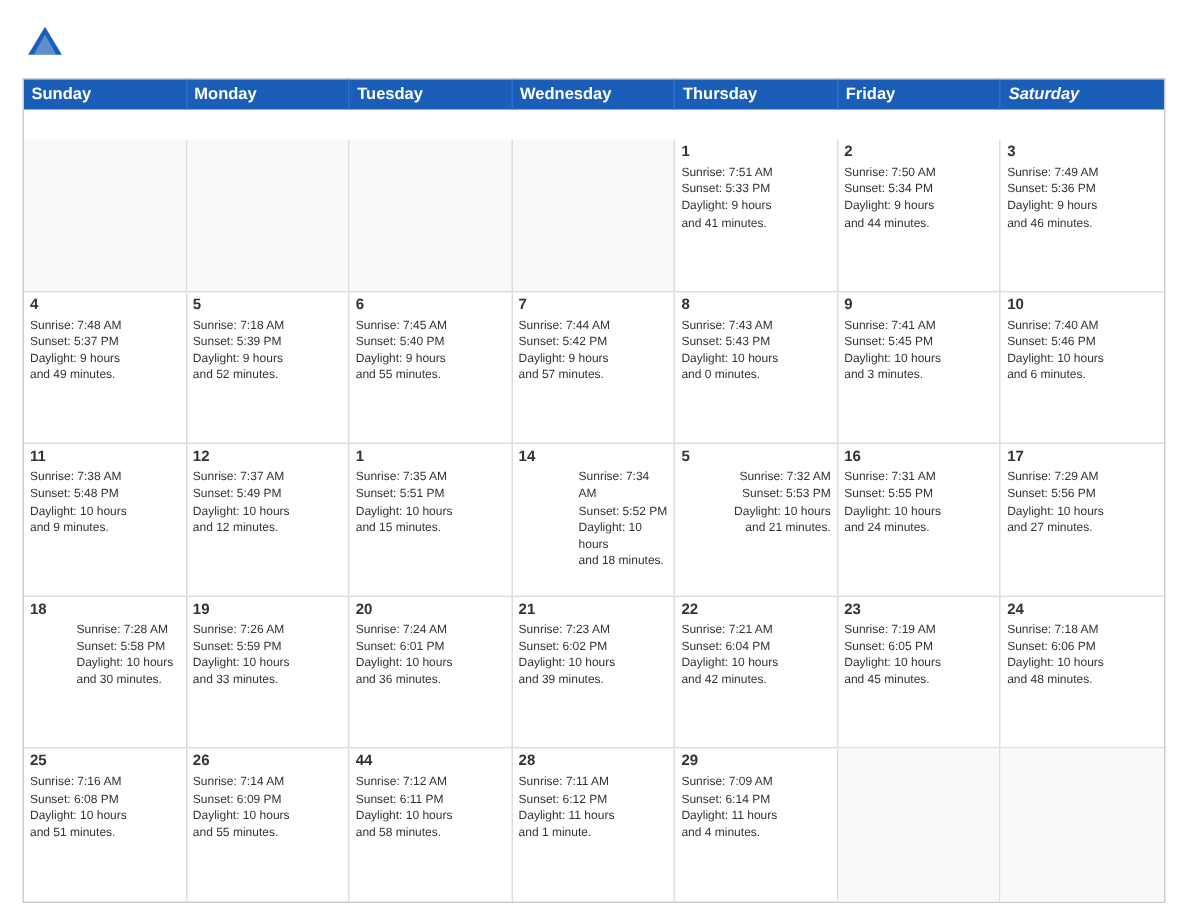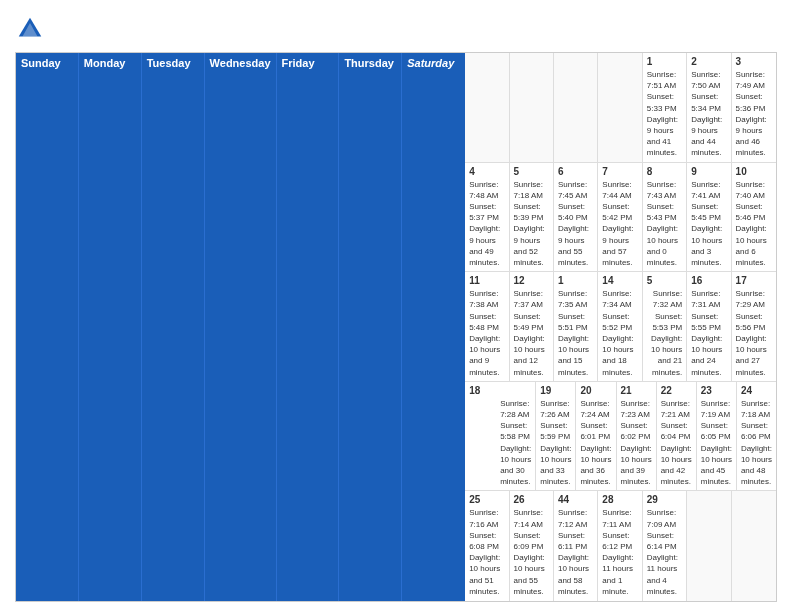--- a/index.html
+++ b/index.html
@@ -57,22 +57,23 @@
       color: #333;
       line-height: 1.1;
     }
     .location {
       font-size: 14px;
       color: #555;
     }
     .calendar {
       flex: 1;
       display: flex;
-      flex-direction: row;
+      flex-direction: column;
       border: 1px solid #ccc;
+      gap: 20px;
     }
     .cal-header {
       display: grid;
       grid-template-columns: repeat(7, 1fr);
       background: #1a5eb8;
     }
     .cal-header-cell {
       color: #fff;
       font-size: 11px;
       font-weight: bold;
@@ -135,22 +136,22 @@
       <div class="location"></div>
     </div>
   </div>
 
   <div class="calendar">
     <div class="cal-header" id="cal-header">
         <div class="cal-header-cell">Sunday</div>
         <div class="cal-header-cell">Monday</div>
         <div class="cal-header-cell">Tuesday</div>
         <div class="cal-header-cell">Wednesday</div>
+        <div class="cal-header-cell">Thursday</div>
         <div class="cal-header-cell">Friday</div>
-        <div class="cal-header-cell">Thursday</div>
         <div class="cal-header-cell">Saturday</div>
       </div>
     <div class="cal-body" id="cal-body">
         <div class="cal-row">
           <div class="cal-cell empty"></div>
           <div class="cal-cell empty"></div>
           <div class="cal-cell empty"></div>
           <div class="cal-cell empty"></div>
           <div class="cal-cell">
             <span class="day-number">1</span>
@@ -242,21 +243,21 @@
           </div>
           <div class="cal-cell">
             <span class="day-number">1</span>
             <div class="day-info" style="white-space: pre-line;">Sunrise: 7:35 AM
 Sunset: 5:51 PM
 Daylight: 10 hours
 and 15 minutes.</div>
           </div>
           <div class="cal-cell">
             <span class="day-number">14</span>
-            <div class="day-info" style="white-space: pre-line;">Sunrise: 7:34 AM
+            <div class="day-info" style="white-space: pre-line; margin-left: 40px;">Sunrise: 7:34 AM
 Sunset: 5:52 PM
 Daylight: 10 hours
 and 18 minutes.</div>
           </div>
           <div class="cal-cell">
             <span class="day-number">5</span>
             <div class="day-info" style="white-space: pre-line; text-align: right;">Sunrise: 7:32 AM
 Sunset: 5:53 PM
 Daylight: 10 hours
 and 21 minutes.</div>

